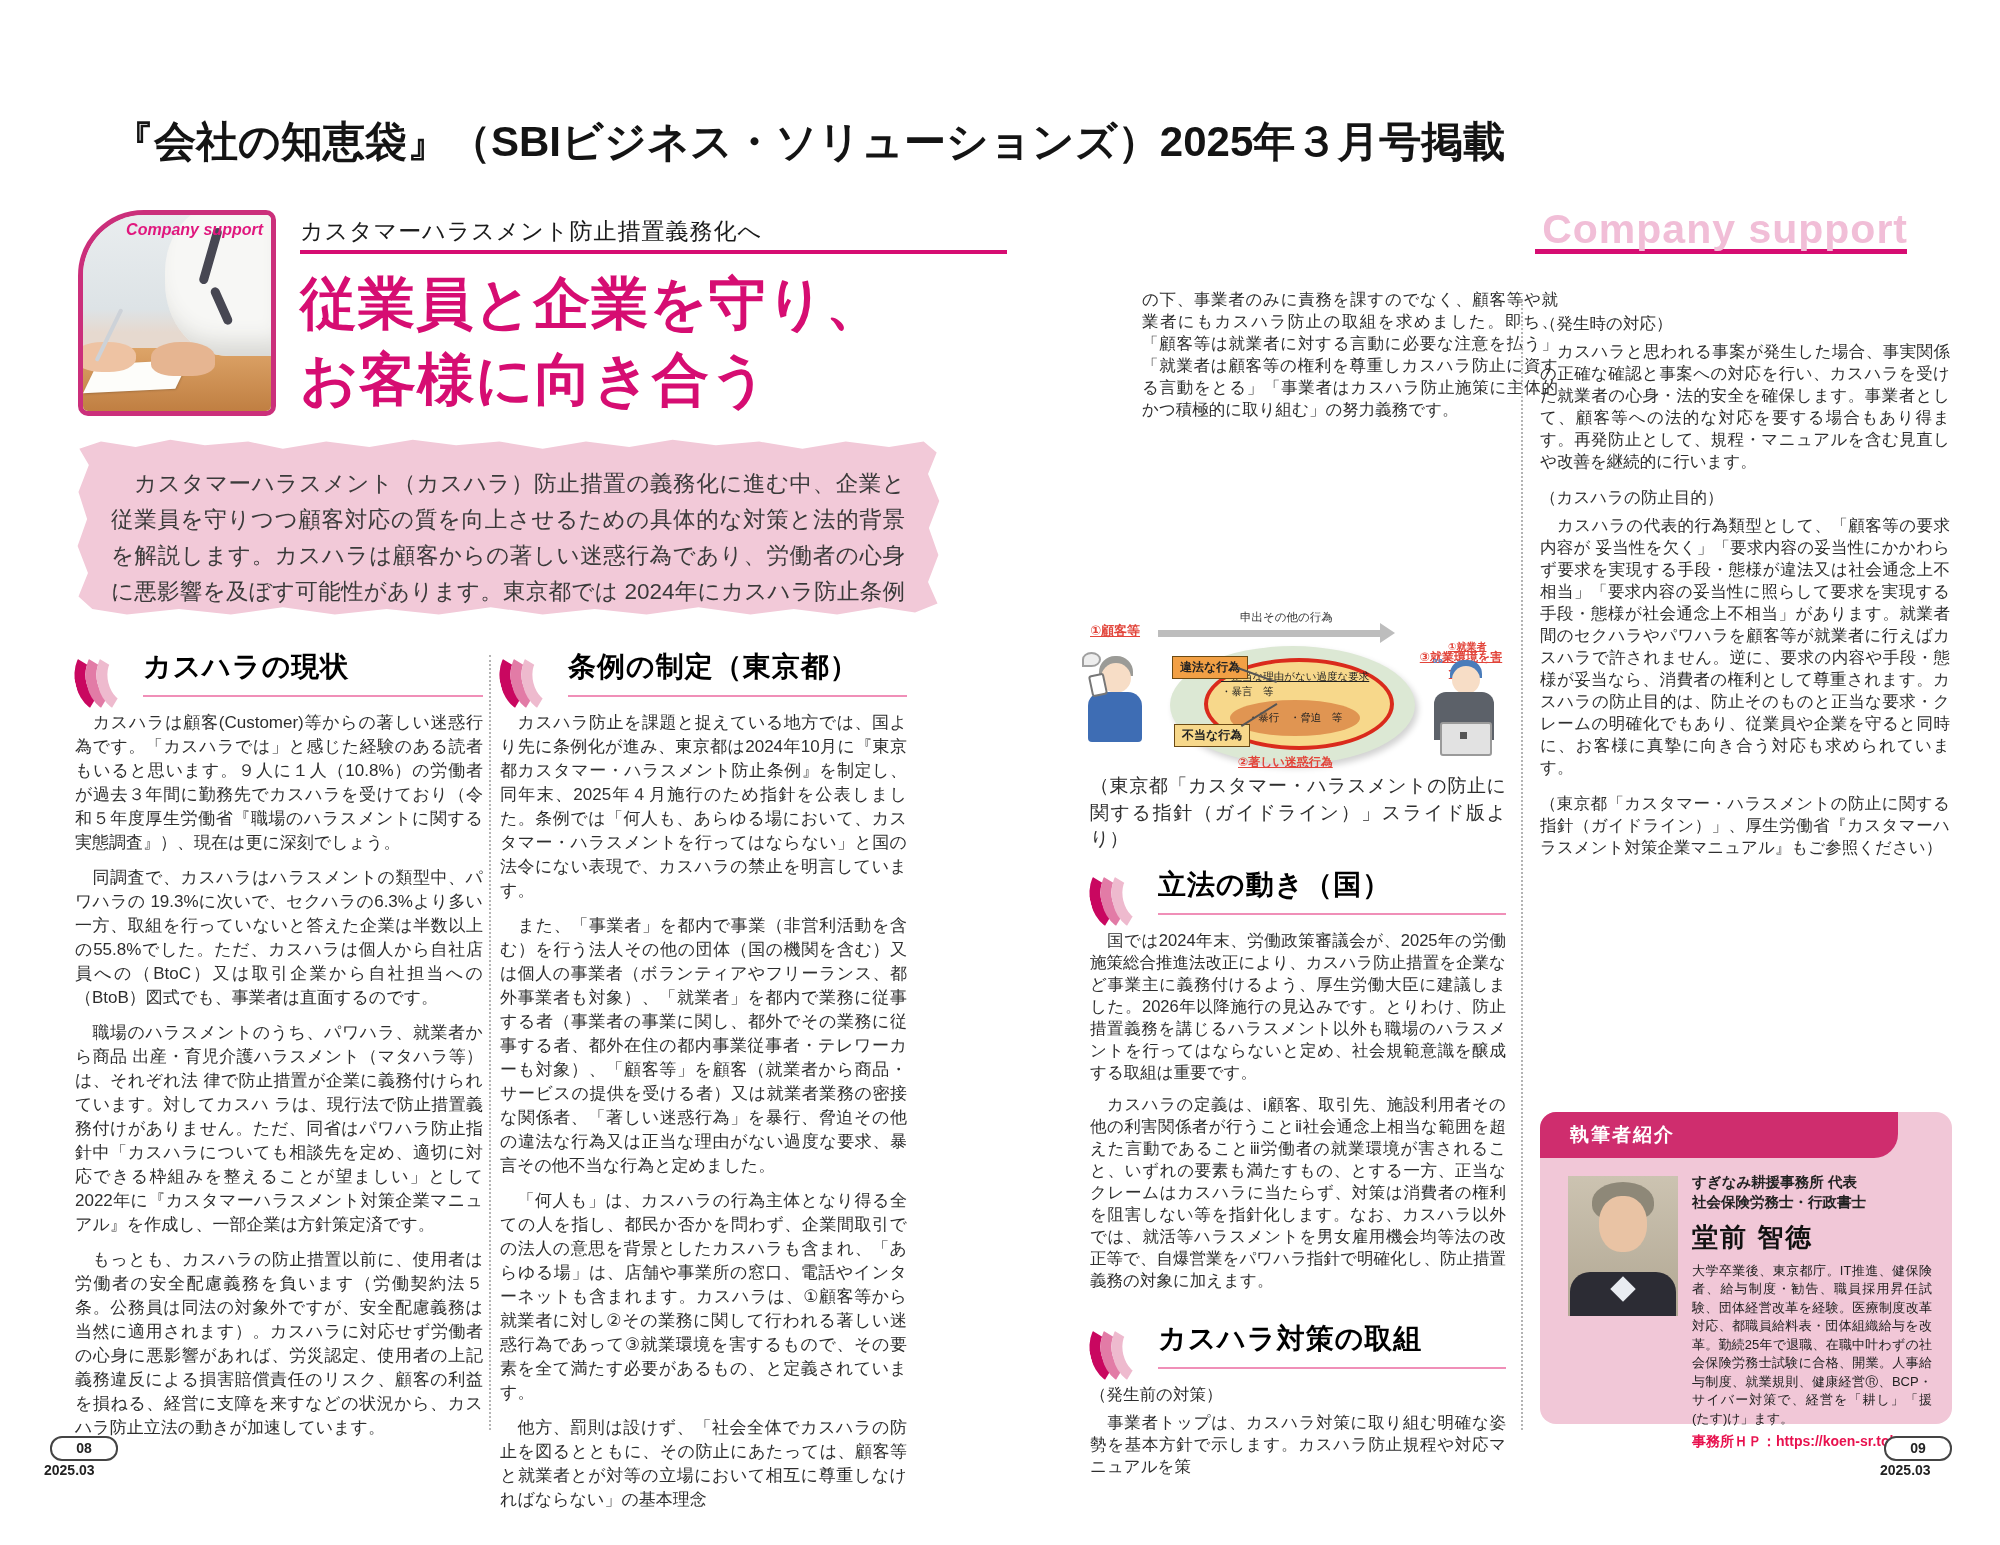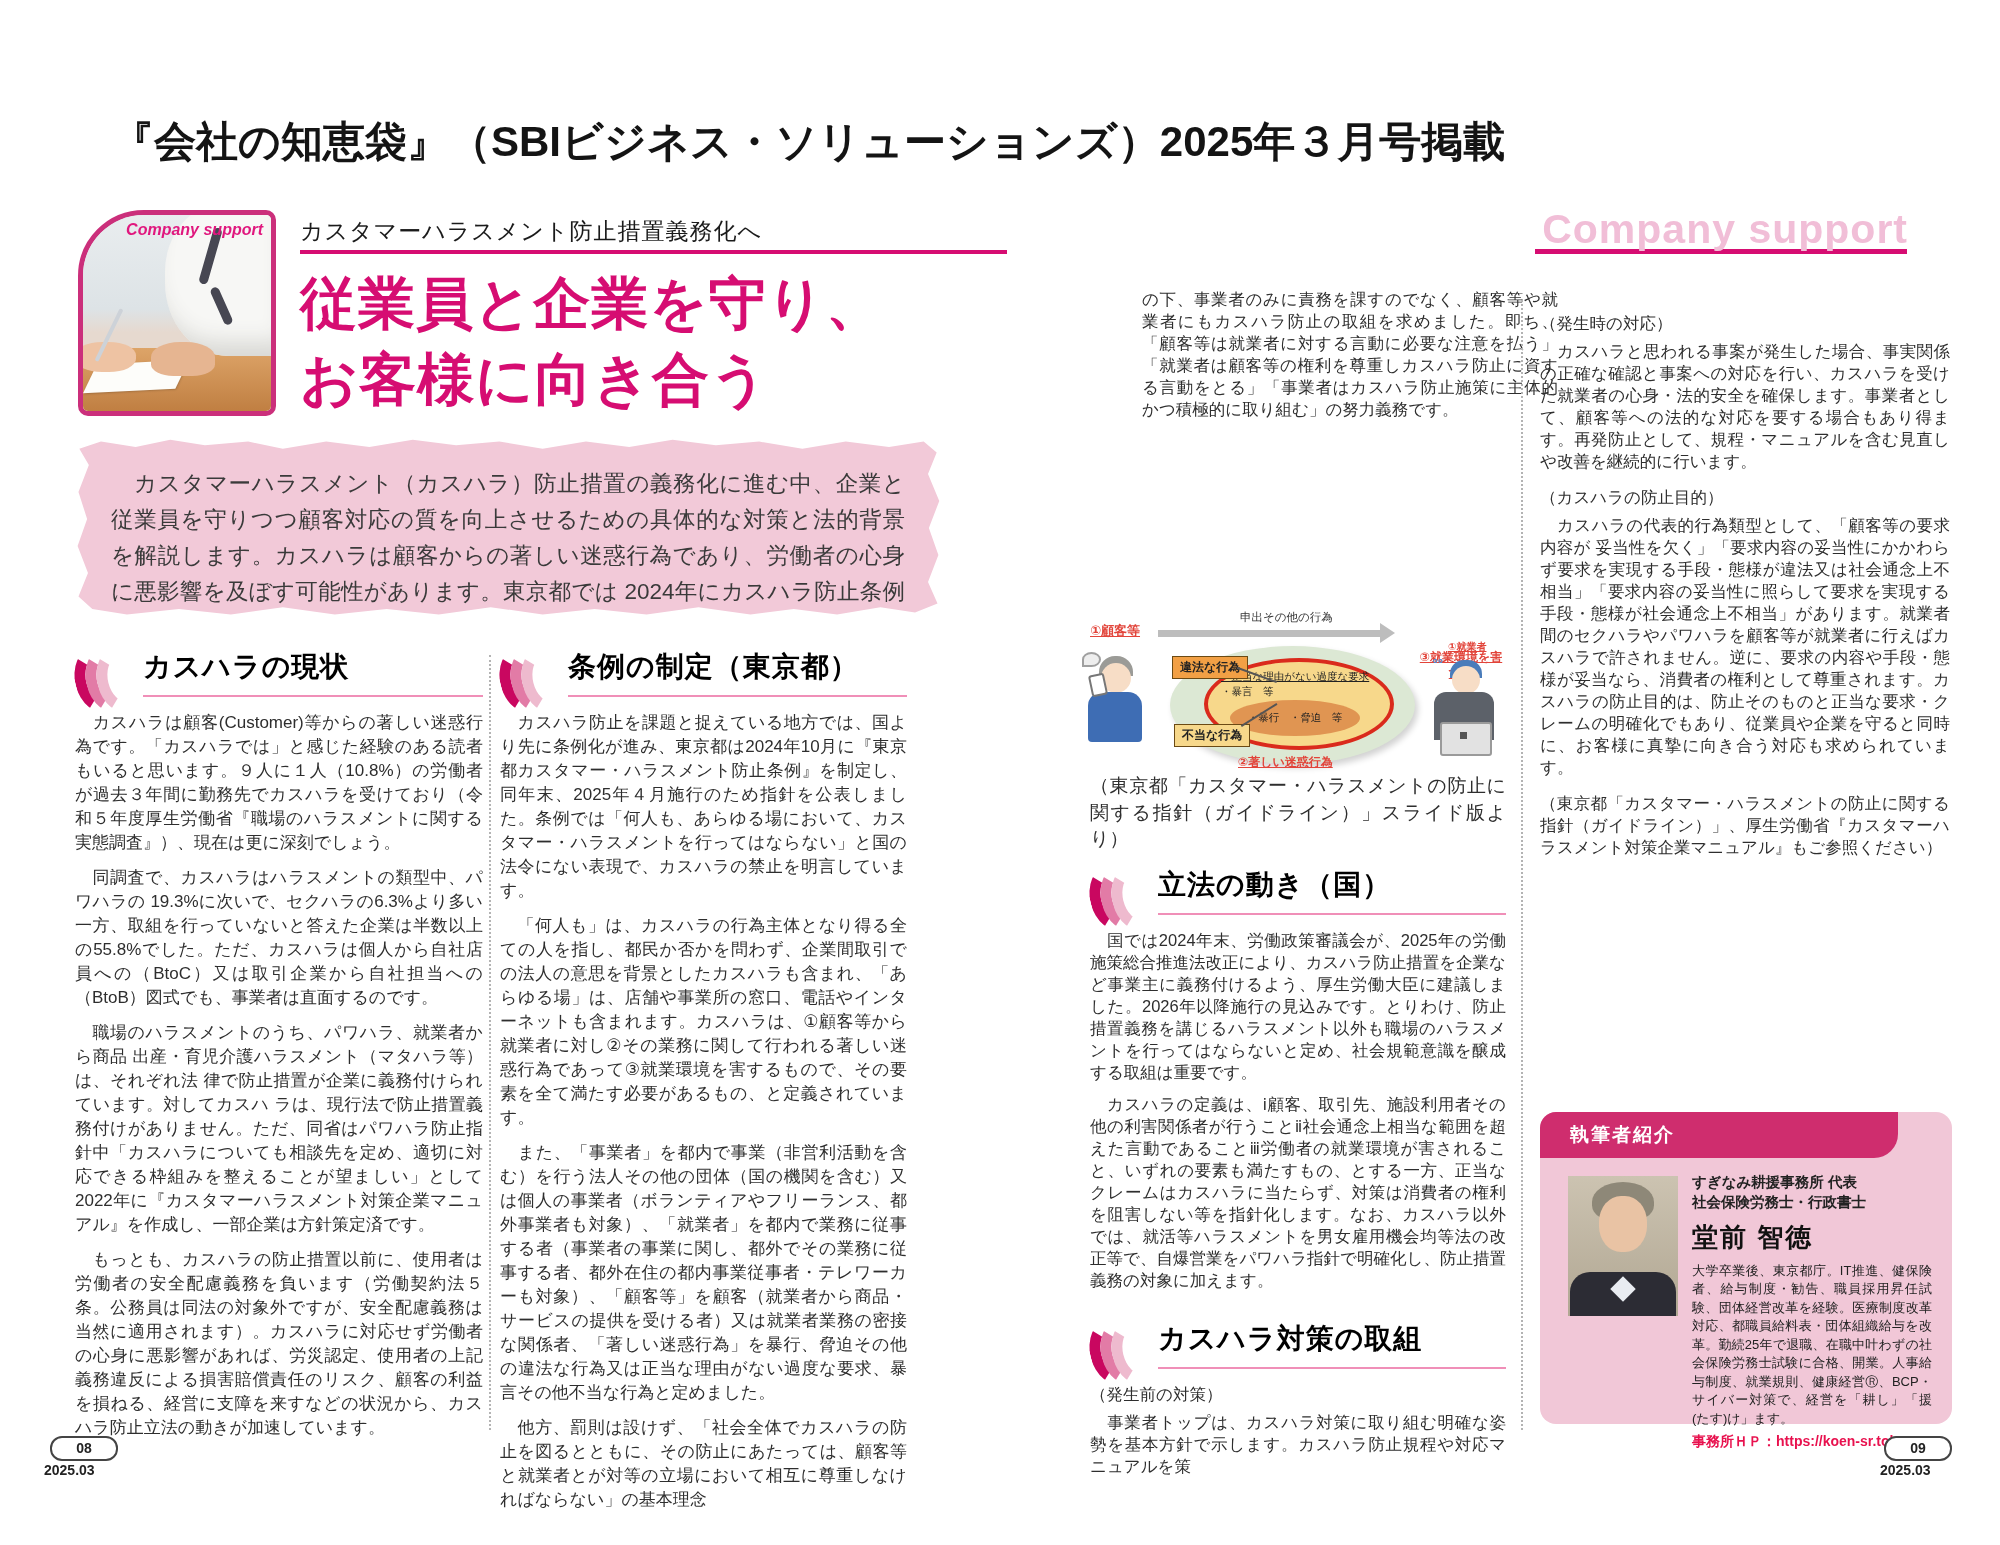--- a/index.html
+++ b/index.html
@@ -179,22 +179,22 @@
   <div class="col col2 bodytxt">
     <div class="sec-head">
       <span class="cres">
           <i class="c1"></i>
           <i class="c2"></i>
           <i class="c3"></i>
         </span>
       <h2 class="sec-title">条例の制定（東京都）</h2>
     </div>
     <p>　カスハラ防止を課題と捉えている地方では、国より先に条例化が進み、東京都は2024年10月に『東京都カスタマー・ハラスメント防止条例』を制定し、同年末、2025年４月施行のため指針を公表しました。条例では「何人も、あらゆる場において、カスタマー・ハラスメントを行ってはならない」と国の法令にない表現で、カスハラの禁止を明言しています。</p>
+    <p>　また、「事業者」を都内で事業（非営利活動を含む）を行う法人その他の団体（国の機関を含む）又は個人の事業者（ボランティアやフリーランス、都外事業者も対象）、「就業者」を都内で業務に従事する者（事業者の事業に関し、都外でその業務に従事する者、都外在住の都内事業従事者・テレワーカーも対象）、「顧客等」を顧客（就業者から商品・サービスの提供を受ける者）又は就業者業務の密接な関係者、「著しい迷惑行為」を暴行、脅迫その他の違法な行為又は正当な理由がない過度な要求、暴言その他不当な行為と定めました。</p>
     <p>　「何人も」は、カスハラの行為主体となり得る全ての人を指し、都民か否かを問わず、企業間取引での法人の意思を背景としたカスハラも含まれ、「あらゆる場」は、店舗や事業所の窓口、電話やインターネットも含まれます。カスハラは、①顧客等から就業者に対し②その業務に関して行われる著しい迷惑行為であって③就業環境を害するもので、その要素を全て満たす必要があるもの、と定義されています。</p>
-    <p>　また、「事業者」を都内で事業（非営利活動を含む）を行う法人その他の団体（国の機関を含む）又は個人の事業者（ボランティアやフリーランス、都外事業者も対象）、「就業者」を都内で業務に従事する者（事業者の事業に関し、都外でその業務に従事する者、都外在住の都内事業従事者・テレワーカーも対象）、「顧客等」を顧客（就業者から商品・サービスの提供を受ける者）又は就業者業務の密接な関係者、「著しい迷惑行為」を暴行、脅迫その他の違法な行為又は正当な理由がない過度な要求、暴言その他不当な行為と定めました。</p>
     <p>　他方、罰則は設けず、「社会全体でカスハラの防止を図るとともに、その防止にあたっては、顧客等と就業者とが対等の立場において相互に尊重しなければならない」の基本理念</p>
   </div>
 
   <div class="wm-line"></div>
   <div class="wm-text">Company support</div>
 
   <div class="col col3top bodytxt rp">
     <p>の下、事業者のみに責務を課すのでなく、顧客等や就業者にもカスハラ防止の取組を求めました。即ち、「顧客等は就業者に対する言動に必要な注意を払う」「就業者は顧客等の権利を尊重しカスハラ防止に資する言動をとる」「事業者はカスハラ防止施策に主体的かつ積極的に取り組む」の努力義務です。</p>
   </div>
 

